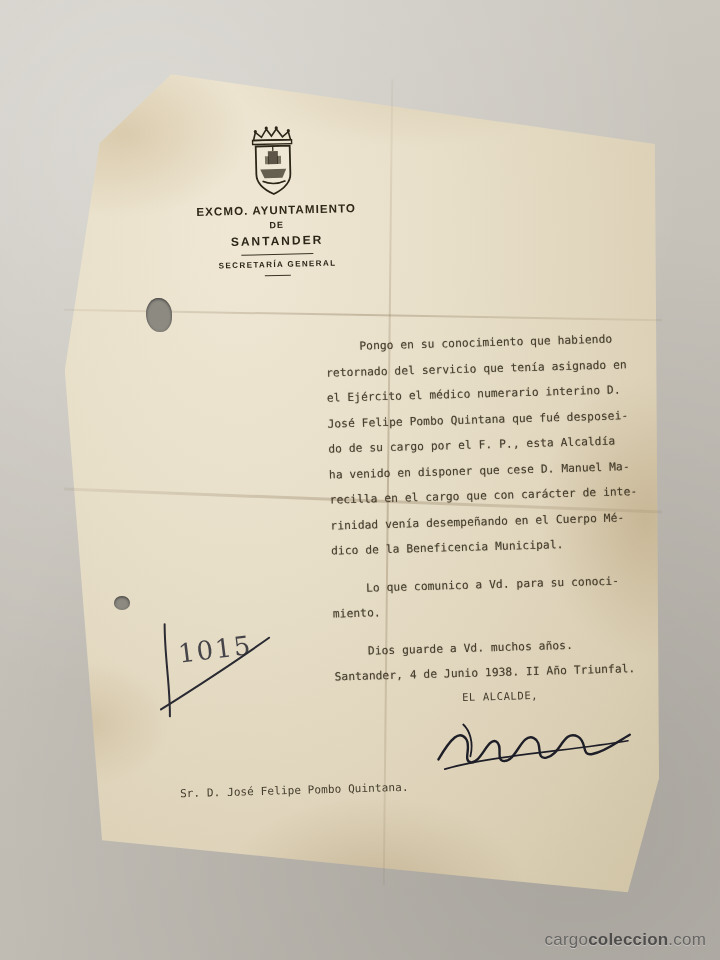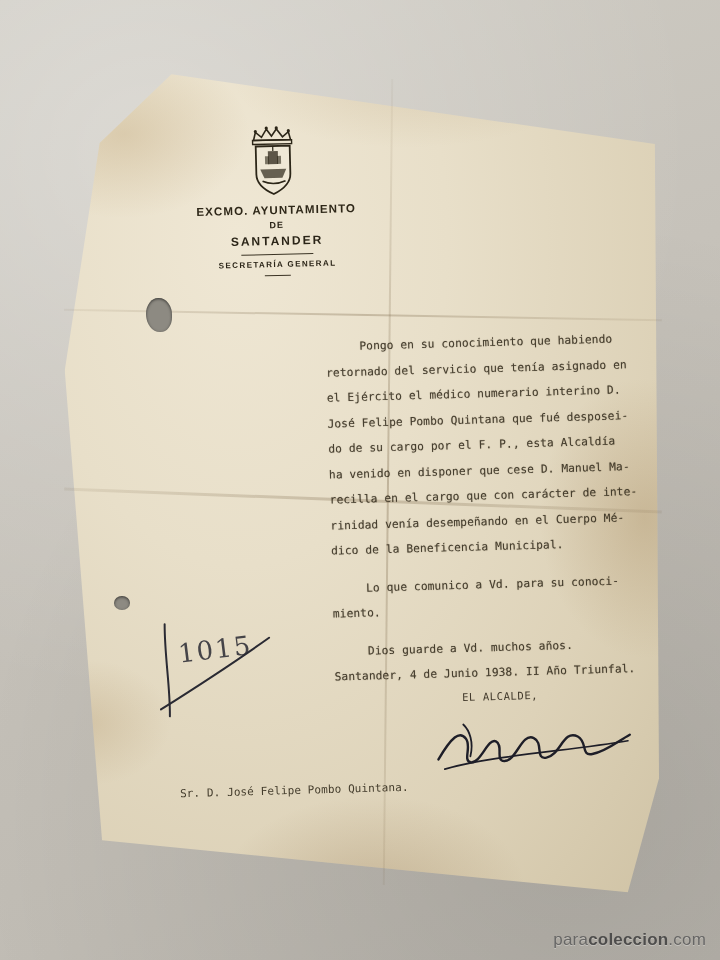--- a/index.html
+++ b/index.html
@@ -349,15 +349,15 @@
     <div id="archive-annotation">
       <svg viewBox="0 0 130 110" width="130" height="110">
         <path d="M16 8 C12 40, 14 70, 10 100" fill="none" stroke="#2a2a33" stroke-width="2" stroke-linecap="round"></path>
         <path d="M2 92 C36 76, 74 58, 118 34" fill="none" stroke="#2a2a33" stroke-width="2" stroke-linecap="round"></path>
       </svg>
       <div id="archive-annotation-text">1015</div>
     </div>
 
   </div>
 
-  <div id="watermark"><span>para</span><span class="wm-accent">coleccion</span><span>.com</span></div>
+  <div id="watermark"><span>cargo</span><span class="wm-accent">coleccion</span><span>.com</span></div>
 
 </div>
 
 </body></html>

